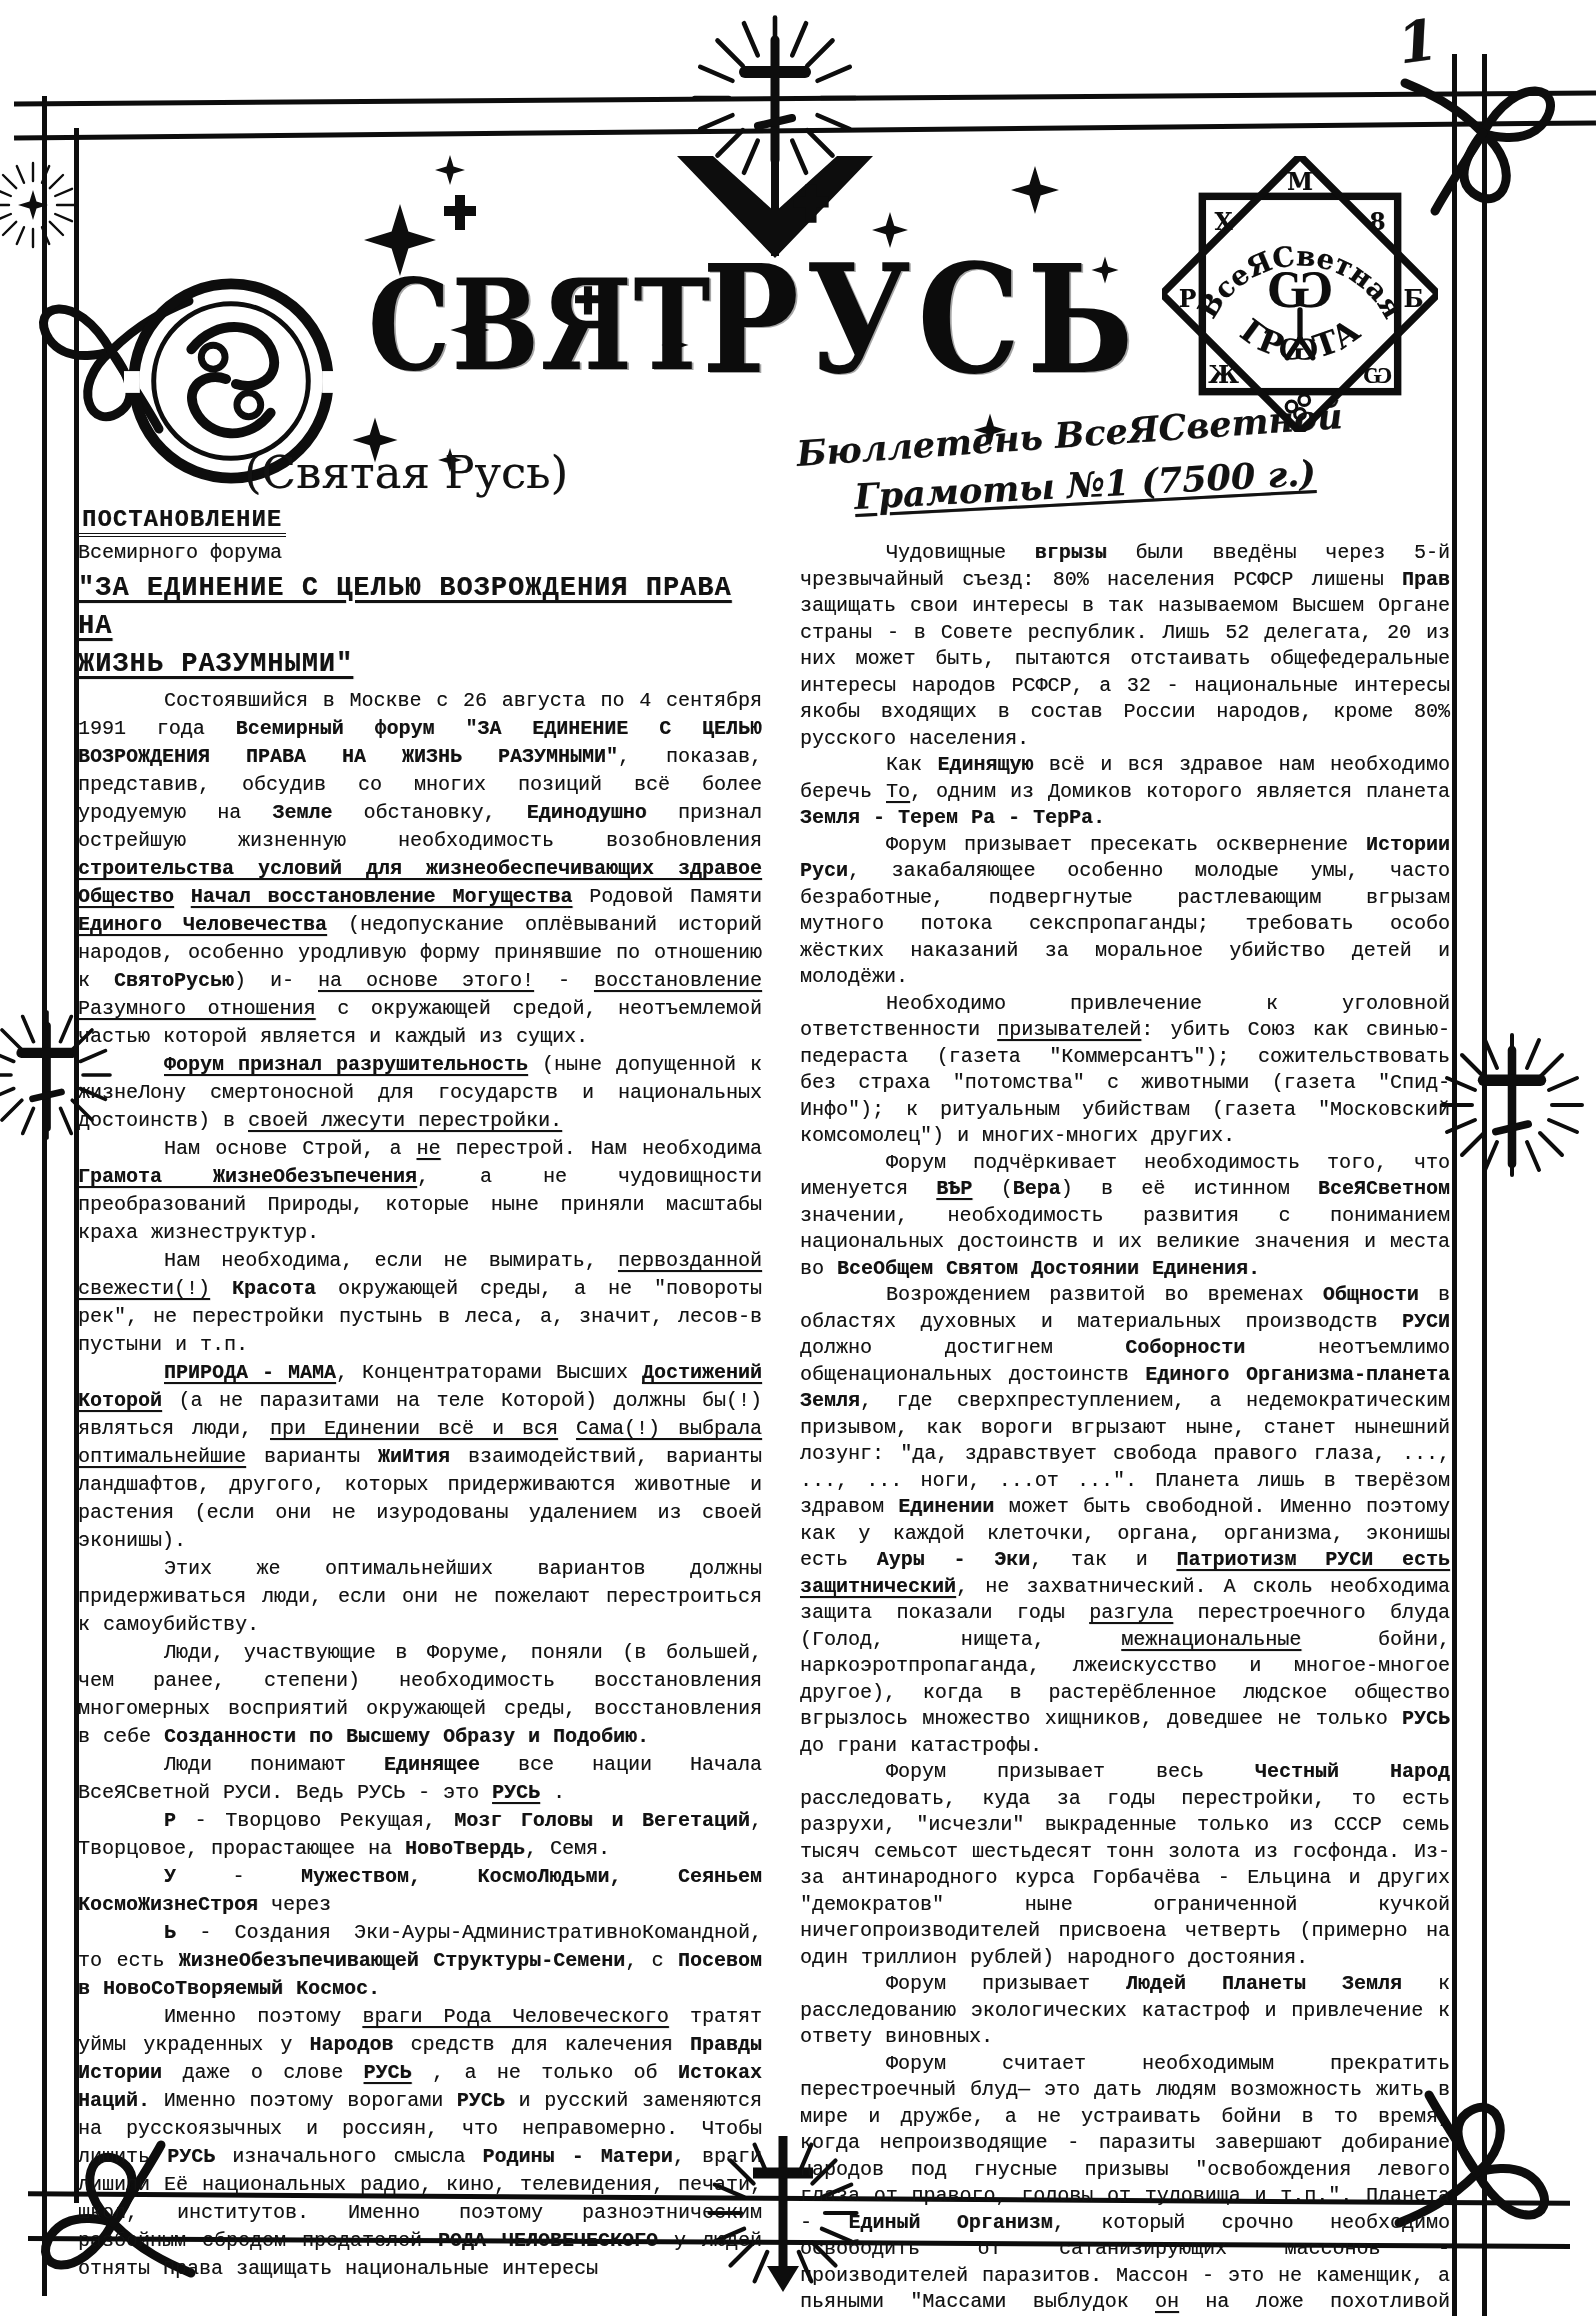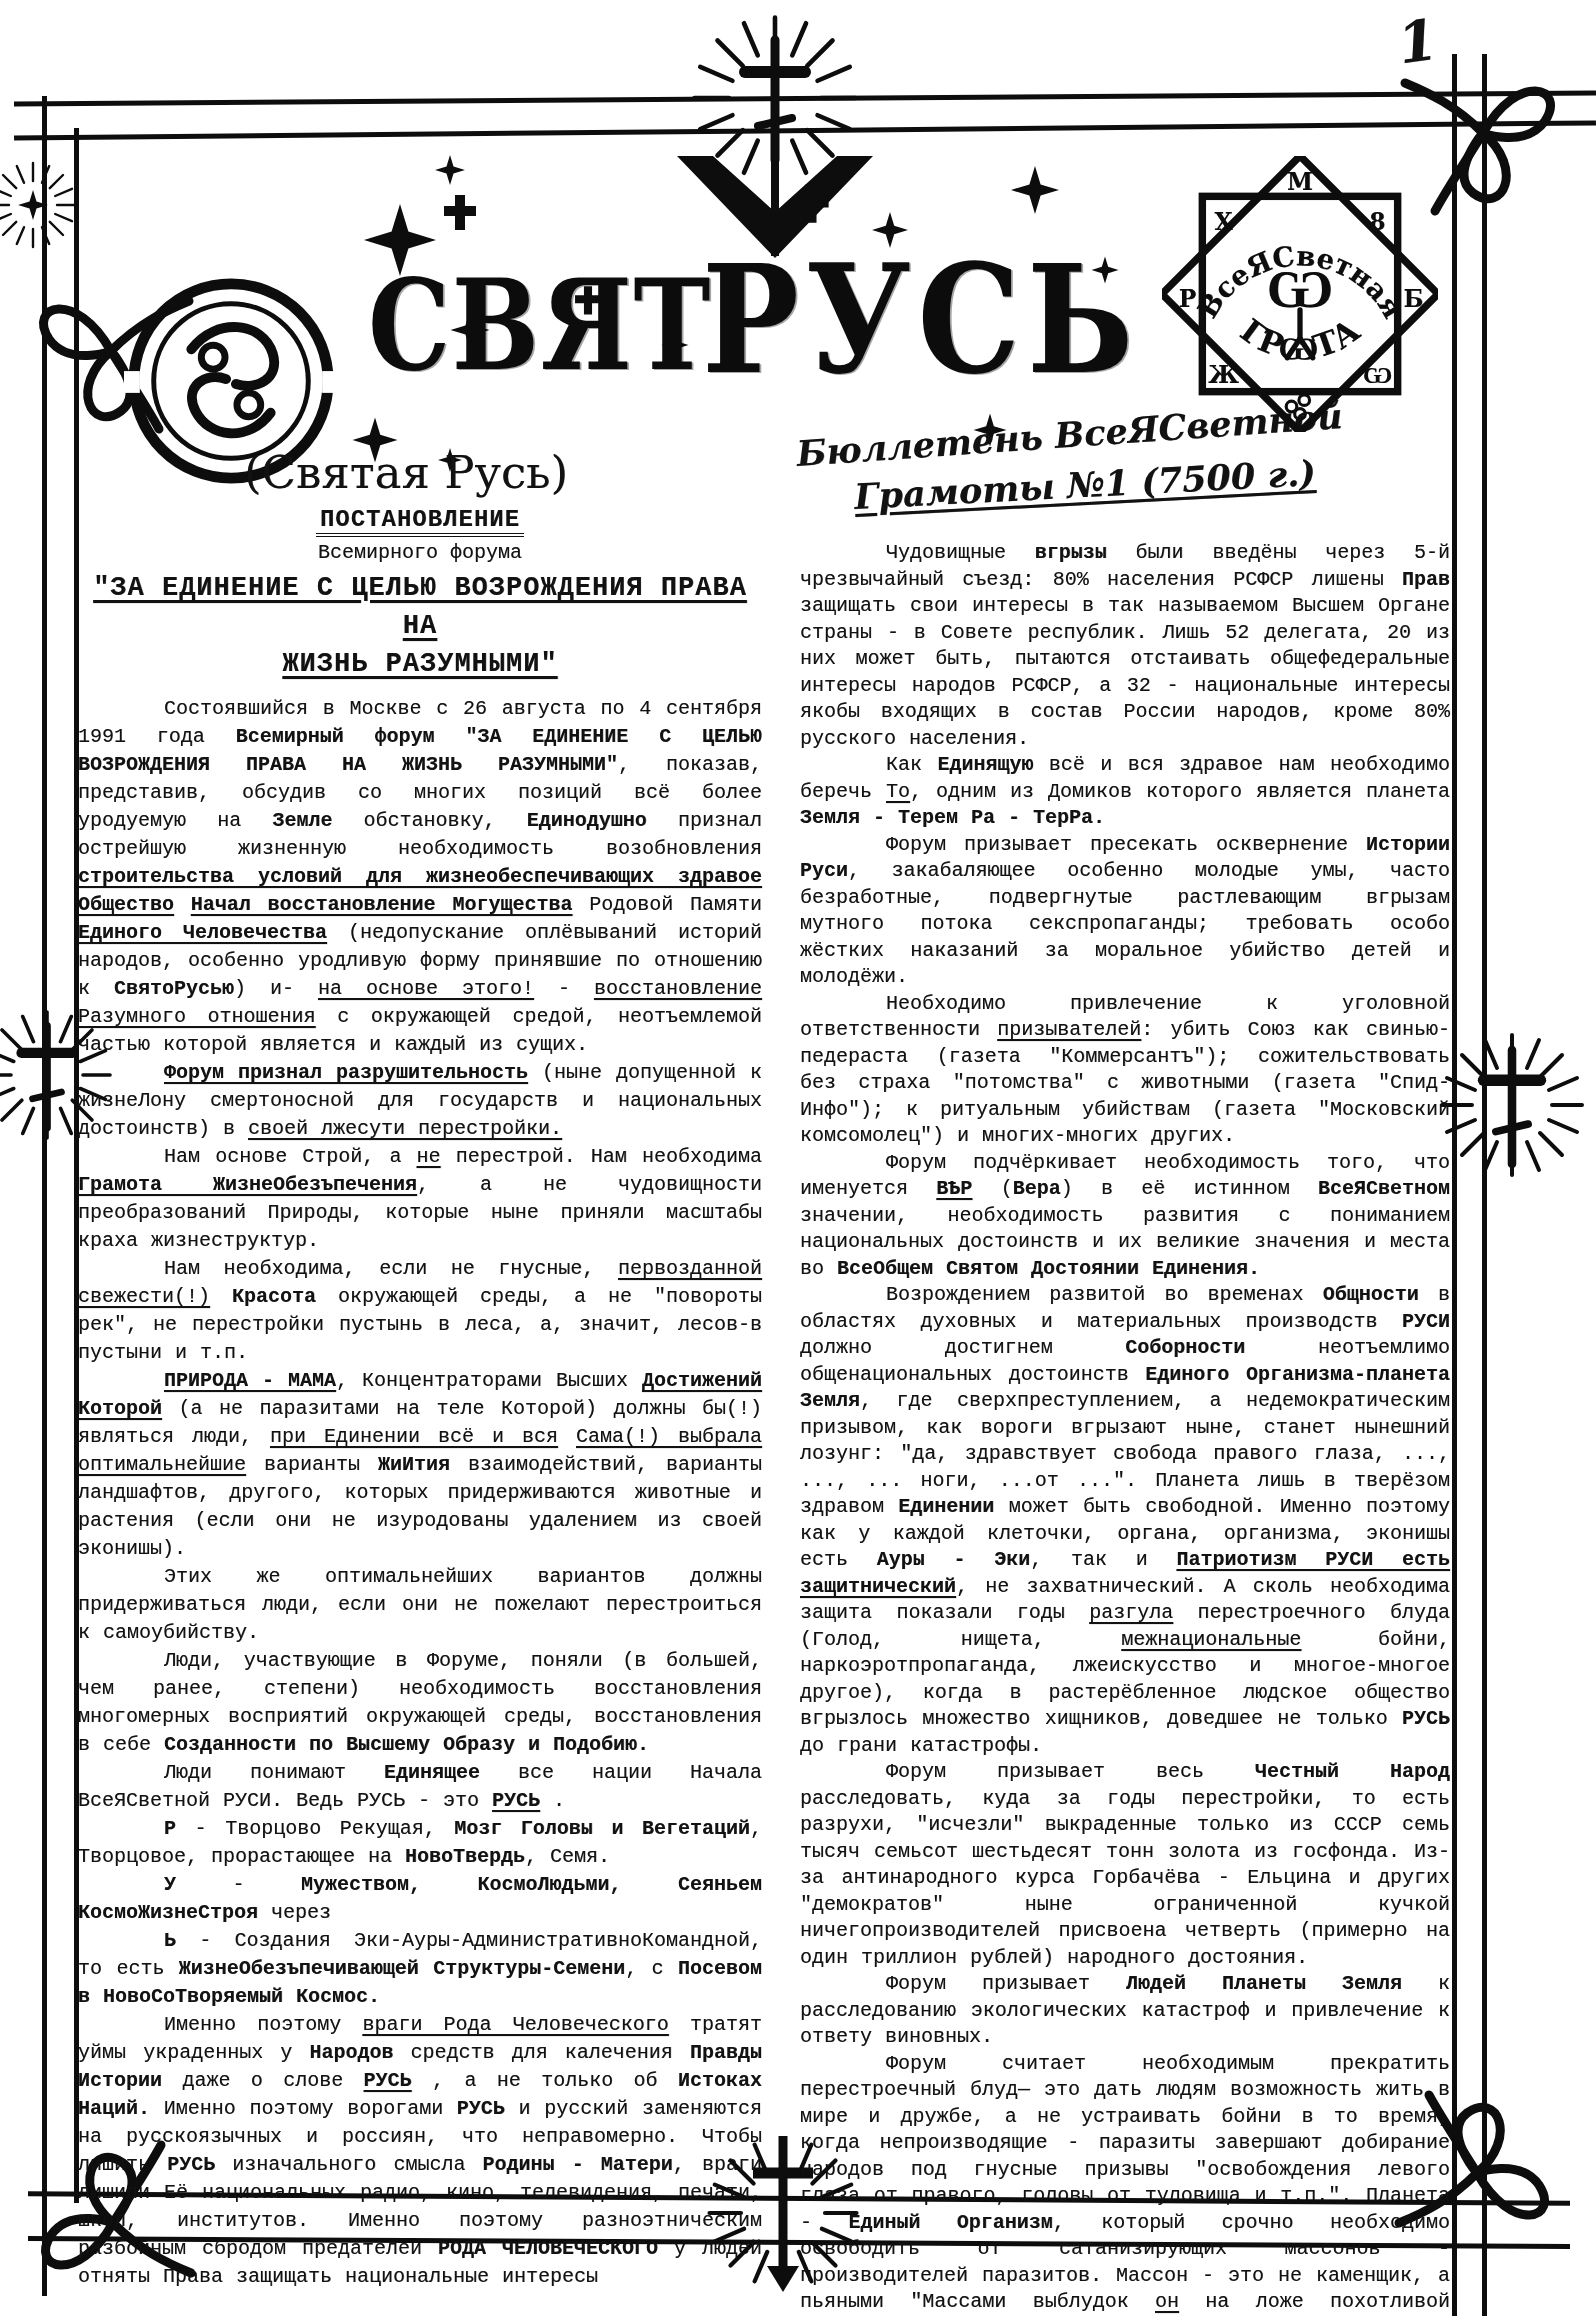--- a/index.html
+++ b/index.html
@@ -8,21 +8,21 @@
         text-shadow:0.35px 0.2px 0 rgba(10,10,10,0.45);}
   .rule{position:absolute;background:#0d0d0d;}
   .decor{position:absolute;color:#0d0d0d;}
   .col{position:absolute;}
   .col-left{left:78px;top:506px;width:684px;}
   .col-right{left:800px;top:540px;width:650px;}
   p.body{margin:0;text-align:justify;text-indent:86px;font-size:20px;line-height:28px;word-spacing:1px;}
   .col-right p.body{font-size:20px;line-height:26.5px;}
   .b{font-weight:bold;}
   .u{text-decoration:underline;text-decoration-thickness:2px;text-underline-offset:4px;}
-  .lc-head{text-align:center;margin-bottom:12px;}
+  .lc-head{text-align:left;margin-bottom:4px;}
   .h1{display:inline-block;font-size:24px;font-weight:bold;letter-spacing:1px;border-bottom:4px double #111;padding:0 4px;}
   .h2{font-size:20px;line-height:32px;}
   .h3{font-size:27px;font-weight:bold;line-height:38px;}
   .h3 span{text-decoration:underline;text-decoration-thickness:3px;text-underline-offset:5px;letter-spacing:1px;}
   .closing{text-align:center;font-weight:bold;font-size:19px;line-height:30px;
            text-decoration:underline;text-decoration-thickness:2px;margin:0;}
   .title{position:absolute;font-family:"DejaVu Serif",serif;font-weight:bold;color:#0c0c0c;
          white-space:nowrap;line-height:1;text-shadow:2px 1px 0 rgba(0,0,0,0.35);}
   .title1{left:368px;top:262px;font-size:126px;transform:scaleX(0.82);transform-origin:left top;letter-spacing:2px;}
   .title2{left:702px;top:244px;font-size:150px;transform:scaleX(0.86);transform-origin:left top;letter-spacing:8px;}
@@ -190,21 +190,21 @@
   <section class="col col-left">
     <div class="lc-head">
       <div><span class="h1">ПОСТАНОВЛЕНИЕ</span></div>
       <div class="h2">Всемирного форума</div>
       <div class="h3"><span>"ЗА ЕДИНЕНИЕ С ЦЕЛЬЮ ВОЗРОЖДЕНИЯ ПРАВА НА</span></div>
       <div class="h3"><span>ЖИЗНЬ РАЗУМНЫМИ"</span></div>
     </div>
     <p class="body"><span>Состоявшийся в Москве с 26 августа по 4 сентября 1991 года </span><span class="b">Всемирный форум "ЗА ЕДИНЕНИЕ С ЦЕЛЬЮ ВОЗРОЖДЕНИЯ ПРАВА НА ЖИЗНЬ РАЗУМНЫМИ"</span><span>, показав, представив, обсудив со многих позиций всё более уродуемую на </span><span class="b">Земле</span><span> обстановку, </span><span class="b">Единодушно</span><span> признал острейшую жизненную необходимость возобновления </span><span class="b u">строительства условий для жизнеобеспечивающих здравое Общество</span><span> </span><span class="b u">Начал восстановление Могущества</span><span> Родовой Памяти </span><span class="b u">Единого Человечества</span><span> (недопускание оплёвываний историй народов, особенно уродливую форму принявшие по отношению к </span><span class="b">СвятоРусью</span><span>) и- </span><span class="u">на основе этого!</span><span> - </span><span class="u">восстановление Разумного отношения</span><span> с окружающей средой, неотъемлемой частью которой является и каждый из сущих.</span></p>
     <p class="body"><span class="b u">Форум признал разрушительность</span><span> (ныне допущенной к жизнеЛону смертоносной для государств и национальных достоинств) в </span><span class="u">своей лжесути перестройки.</span></p>
     <p class="body"><span>Нам основе Строй, а </span><span class="u">не</span><span> перестрой. Нам необходима </span><span class="b u">Грамота ЖизнеОбезъпечения</span><span>, а не чудовищности преобразований Природы, которые ныне приняли масштабы краха жизнеструктур.</span></p>
-    <p class="body"><span>Нам необходима, если не гнусные, </span><span class="u">первозданной свежести(!)</span><span> </span><span class="b">Красота</span><span> окружающей среды, а не "повороты рек", не перестройки пустынь в леса, а, значит, лесов-в пустыни и т.п.</span></p>
+    <p class="body"><span>Нам необходима, если не вымирать, </span><span class="u">первозданной свежести(!)</span><span> </span><span class="b">Красота</span><span> окружающей среды, а не "повороты рек", не перестройки пустынь в леса, а, значит, лесов-в пустыни и т.п.</span></p>
     <p class="body"><span class="b u">ПРИРОДА - МАМА</span><span>, Концентраторами Высших </span><span class="b u">Достижений Которой</span><span> (а не паразитами на теле Которой) должны бы(!) являться люди, </span><span class="u">при Единении всё и вся</span><span> </span><span class="u">Сама(!) выбрала оптимальнейшие</span><span> варианты </span><span class="b">ЖиИтия</span><span> взаимодействий, варианты ландшафтов, другого, которых придерживаются животные и растения (если они не изуродованы удалением из своей эконишы).</span></p>
     <p class="body"><span>Этих же оптимальнейших вариантов должны придерживаться люди, если они не пожелают перестроиться к самоубийству.</span></p>
     <p class="body"><span>Люди, участвующие в Форуме, поняли (в большей, чем ранее, степени) необходимость восстановления многомерных восприятий окружающей среды, восстановления в себе </span><span class="b">Созданности по Высшему Образу и Подобию.</span></p>
     <p class="body"><span>Люди понимают </span><span class="b">Единящее</span><span> все нации Начала ВсеЯСветной РУСИ. Ведь РУСЬ - это </span><span class="b u">РУСЬ</span><span> .</span></p>
     <p class="body"><span class="b">Р</span><span> - Творцово Рекущая, </span><span class="b">Мозг Головы и Вегетаций</span><span>, Творцовое, прорастающее на </span><span class="b">НовоТвердь</span><span>, Семя.</span></p>
     <p class="body"><span class="b">У</span><span> - </span><span class="b">Мужеством, КосмоЛюдьми, Сеяньем КосмоЖизнеСтроя</span><span> через</span></p>
     <p class="body"><span class="b">Ь</span><span> - Создания Эки-Ауры-АдминистративноКомандной, то есть </span><span class="b">ЖизнеОбезъпечивающей Структуры-Семени</span><span>, с </span><span class="b">Посевом в НовоСоТворяемый Космос.</span></p>
     <p class="body"><span>Именно поэтому </span><span class="u">враги Рода Человеческого</span><span> тратят уймы украденных у </span><span class="b">Народов</span><span> средств для калечения </span><span class="b">Правды Истории</span><span> даже о слове </span><span class="b u">РУСЬ</span><span> , а не только об </span><span class="b">Истоках Наций.</span><span> Именно поэтому ворогами </span><span class="b">РУСЬ</span><span> и русский заменяются на русскоязычных и россиян, что неправомерно. Чтобы лишить </span><span class="b">РУСЬ</span><span> изначального смысла </span><span class="b">Родины - Матери</span><span>, враги лишили Её национальных радио, кино, телевидения, печати, школ, институтов. Именно поэтому разноэтническим разбойным сбродом предателей </span><span class="b">РОДА ЧЕЛОВЕЧЕСКОГО</span><span> у людей отняты Права защищать национальные интересы </span></p>
 
   </section>

